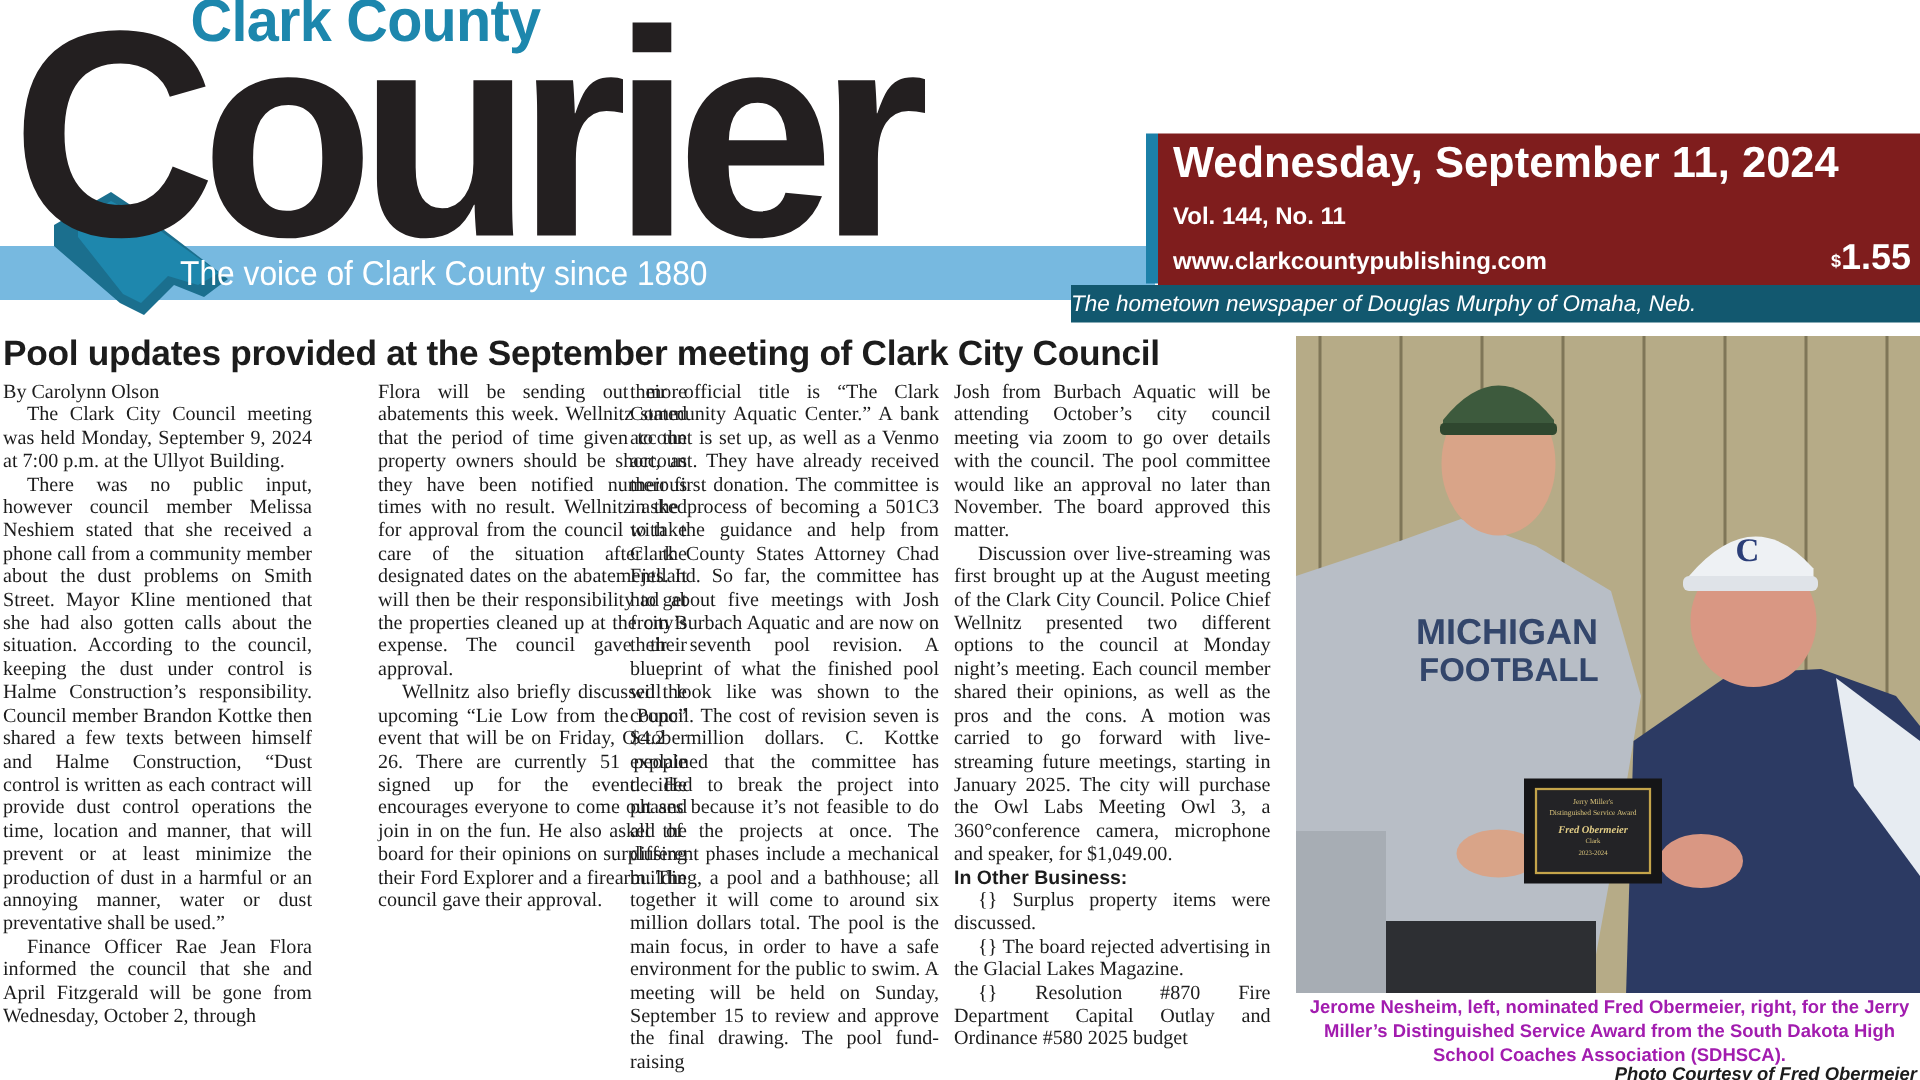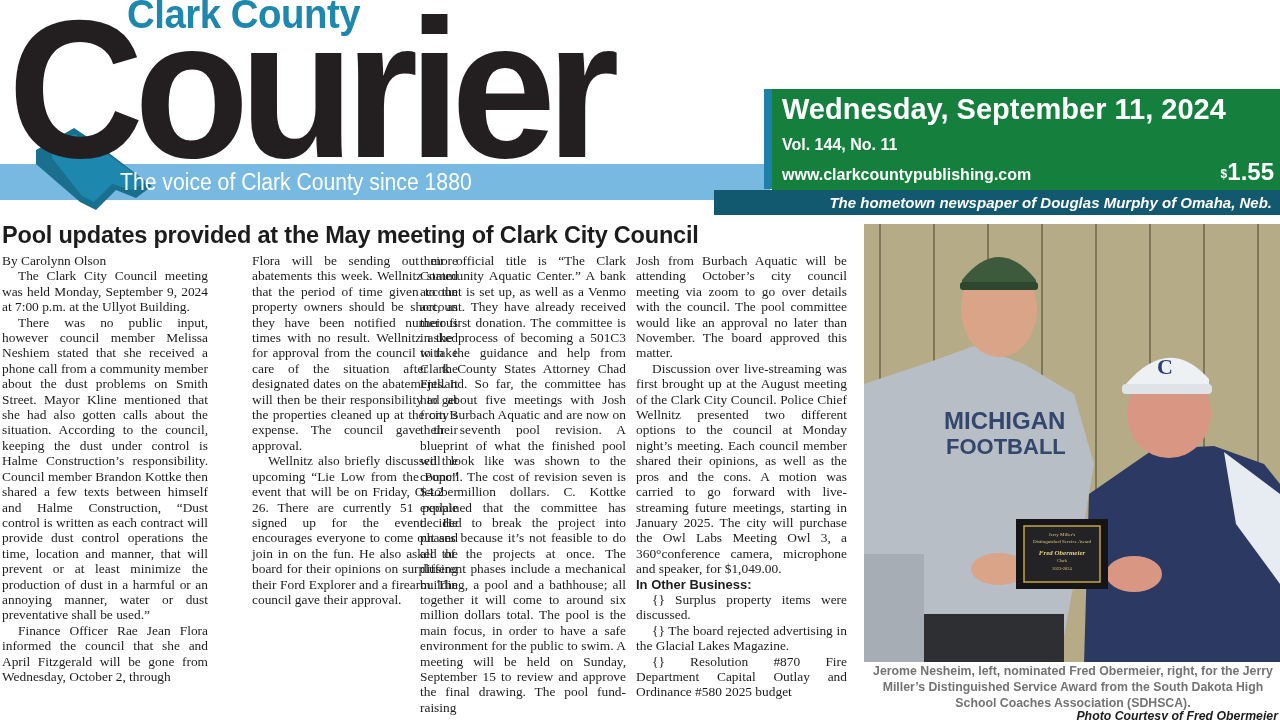--- a/index.html
+++ b/index.html
@@ -6,43 +6,43 @@
   body { width:1280px; height:720px; overflow:hidden; background:#ffffff; position:relative; font-family:"Liberation Serif", serif; color:#1c1c1c; }
 
   
   .masthead { position:absolute; left:0; top:0; width:1280px; height:218px; }
   .kicker { position:absolute; left:127px; top:-8px; font-family:"Liberation Sans", sans-serif; font-weight:bold; font-size:40px; color:#1d87ad; letter-spacing:-0.5px; transform:scaleX(0.96); transform-origin:left; }
   .logo-word { position:absolute; left:8px; top:-8px; font-family:"Liberation Sans", sans-serif; font-weight:bold; font-size:196px; line-height:196px; color:#231f20; letter-spacing:-10px; transform:scaleX(0.96); transform-origin:left; }
   .tagline-bar { position:absolute; left:0; top:164px; width:770px; height:36px; background:#77b9e0; }
   .county-shape { position:absolute; left:34px; top:128px; width:140px; height:82px; }
   .tagline { position:absolute; left:120px; top:166px; font-family:"Liberation Sans", sans-serif; font-size:23px; color:#ffffff; line-height:32px; transform:scaleX(0.92); transform-origin:left; }
   .side-accent { position:absolute; left:764px; top:89px; width:8px; height:100px; background:#1c80a8; }
-  .dateblock { position:absolute; left:772px; top:89px; width:508px; height:104px; background:#15803d; color:#ffffff; font-family:"Liberation Sans", sans-serif; font-weight:bold; }
+  .dateblock { position:absolute; left:772px; top:89px; width:508px; height:104px; background:#7f1d1d; color:#ffffff; font-family:"Liberation Sans", sans-serif; font-weight:bold; }
   .date { position:absolute; left:10px; top:0px; font-size:29px; line-height:40px; white-space:nowrap; }
   .vol { position:absolute; left:10px; top:44px; font-size:16px; line-height:24px; }
   .url { position:absolute; left:10px; top:74px; font-size:16px; line-height:24px; }
   .price { position:absolute; right:6px; top:68px; font-size:24px; line-height:30px; }
   .price sup { font-size:12px; vertical-align:top; position:relative; top:2px; }
-  .hometown-bar { position:absolute; left:714px; top:190px; width:566px; height:25px; background:#12586f; color:#ffffff; font-family:"Liberation Sans", sans-serif; font-style:italic; font-weight:bold; font-size:15px; line-height:25px; text-align:right; padding-right:8px; box-sizing:border-box; white-space:nowrap; }
+  .hometown-bar { position:absolute; left:714px; top:190px; width:566px; height:25px; background:#12586f; color:#ffffff; font-family:"Liberation Sans", sans-serif; font-style:italic; font-weight:normal; font-size:15px; line-height:25px; text-align:left; padding-right:8px; box-sizing:border-box; white-space:nowrap; }
 
   
   .headline { position:absolute; left:2px; top:219px; font-family:"Liberation Sans", sans-serif; font-weight:bold; font-size:23.5px; line-height:32px; color:#1c1c1c; white-space:nowrap; letter-spacing:-0.2px; }
   .col { position:absolute; top:253px; width:206px; font-size:13.4px; line-height:15.4px; text-align:justify; hyphens:manual; }
   .col p { margin:0; text-indent:16px; }
   .col p.noindent { text-indent:0; }
   .col1 { left:2px; }
   .col2 { left:216px;margin-left:36px; }
   .col3 { left:420px; }
   .col4 { left:636px; width:211px; }
   .byline { }
   .subhead { font-family:"Liberation Sans", sans-serif; font-weight:bold; font-size:13px; text-indent:0 !important; }
 
   
   .photo { position:absolute; left:864px; top:224px; width:416px; height:438px; overflow:hidden; background:#b9ae8c; }
-  .caption { position:absolute; left:866px; top:663px; width:414px; font-family:"Liberation Sans", sans-serif; font-weight:bold; font-size:12.3px; line-height:16px; color:#737373; text-align:center; }
+  .caption { position:absolute; left:866px; top:663px; width:414px; font-family:"Liberation Sans", sans-serif; font-weight:bold; font-size:12.3px; line-height:16px; color:#a21caf; text-align:center; }
   .credit { position:absolute; right:2px; top:708px; font-family:"Liberation Sans", sans-serif; font-weight:bold; font-style:italic; font-size:12.3px; line-height:16px; color:#1c1c1c; }
 </style>
 </head>
 <body>
 
 <header class="masthead">
   <div class="tagline-bar"></div>
   <svg class="county-shape" viewBox="0 0 140 82">
     <polygon points="2,22 40,0 58,12 118,58 102,70 82,62 62,82 46,74 2,36" fill="#1b6f8e"></polygon>
     <polygon points="18,18 40,6 62,18 112,54 98,62 78,56 60,74 48,68 18,30" fill="#1e87ad"></polygon>
@@ -55,21 +55,21 @@
   <div class="dateblock">
     <div class="date">Wednesday, September 11, 2024</div>
     <div class="vol">Vol. 144, No. 11</div>
     <div class="url">www.clarkcountypublishing.com</div>
     <div class="price"><sup>$</sup><span>1.55</span></div>
   </div>
   <div class="hometown-bar">The hometown newspaper of Douglas Murphy of Omaha, Neb.</div>
 </header>
 
 <article>
-  <h1 class="headline" style="margin:0">Pool updates provided at the May meeting of Clark City Council</h1>
+  <h1 class="headline" style="margin:0">Pool updates provided at the September meeting of Clark City Council</h1>
 
   <div class="col col1">
     <p class="noindent byline">By Carolynn Olson</p>
     <p>The Clark City Council meeting was held Monday, September 9, 2024 at 7:00 p.m. at the Ullyot Building.</p>
     <p>There was no public input, however council member Melissa Neshiem stated that she received a phone call from a community member about the dust problems on Smith Street. Mayor Kline mentioned that she had also gotten calls about the situation. According to the council, keeping the dust under control is Halme Construction’s responsibility. Council member Brandon Kottke then shared a few texts between himself and Halme Construction, “Dust control is written as each contract will provide dust control operations the time, location and manner, that will prevent or at least minimize the production of dust in a harmful or an annoying manner, water or dust preventative shall be used.”</p>
     <p>Finance Officer Rae Jean Flora informed the council that she and April Fitzgerald will be gone from Wednesday, October 2, through</p>
   </div>
 
   <div class="col col2">
     <p class="noindent">Flora will be sending out more abatements this week. Wellnitz stated that the period of time given to the property owners should be short, as they have been notified numerous times with no result. Wellnitz asked for approval from the council to take care of the situation after the designated dates on the abatements. It will then be their responsibility to get the properties cleaned up at the city’s expense. The council gave their approval.</p>

